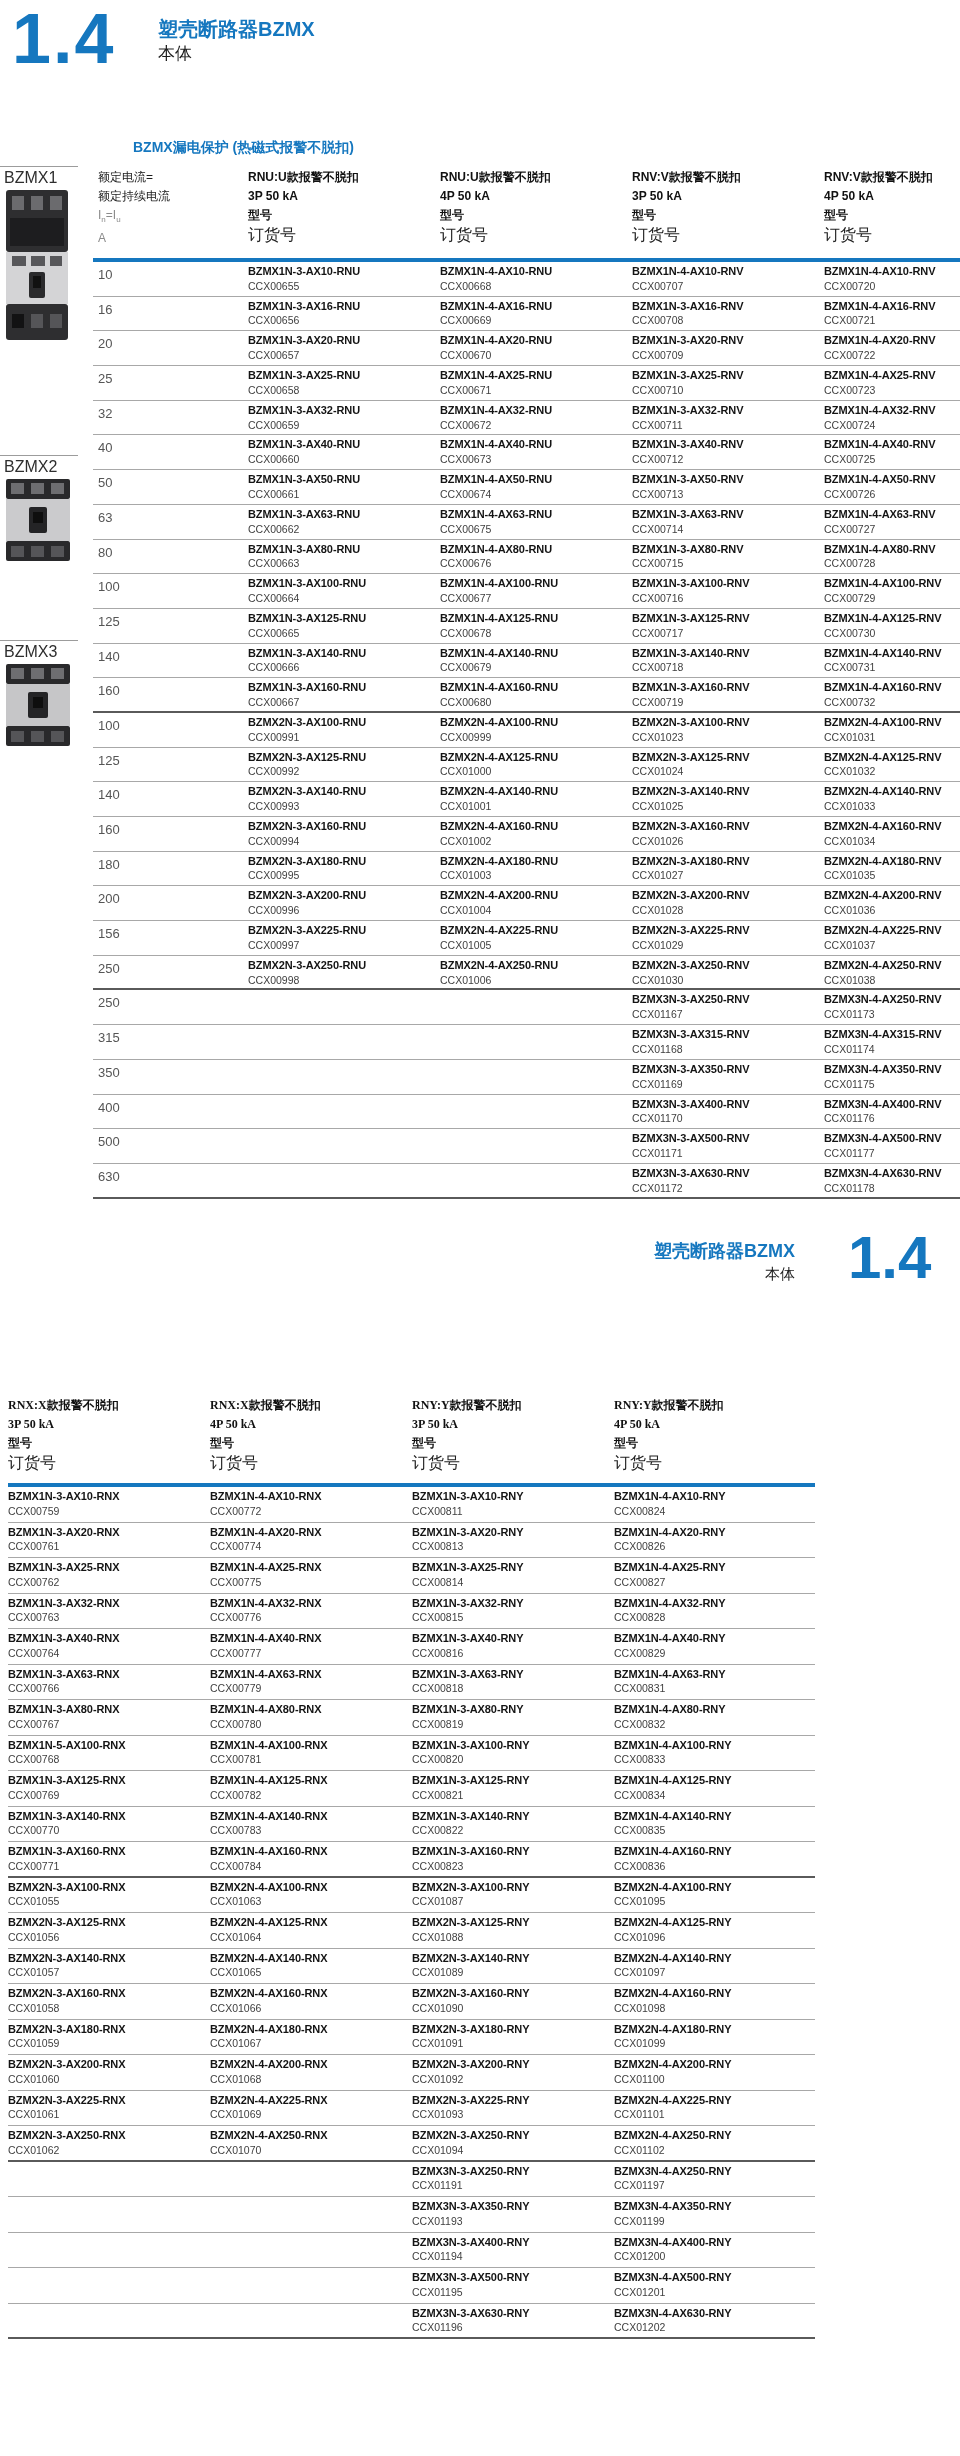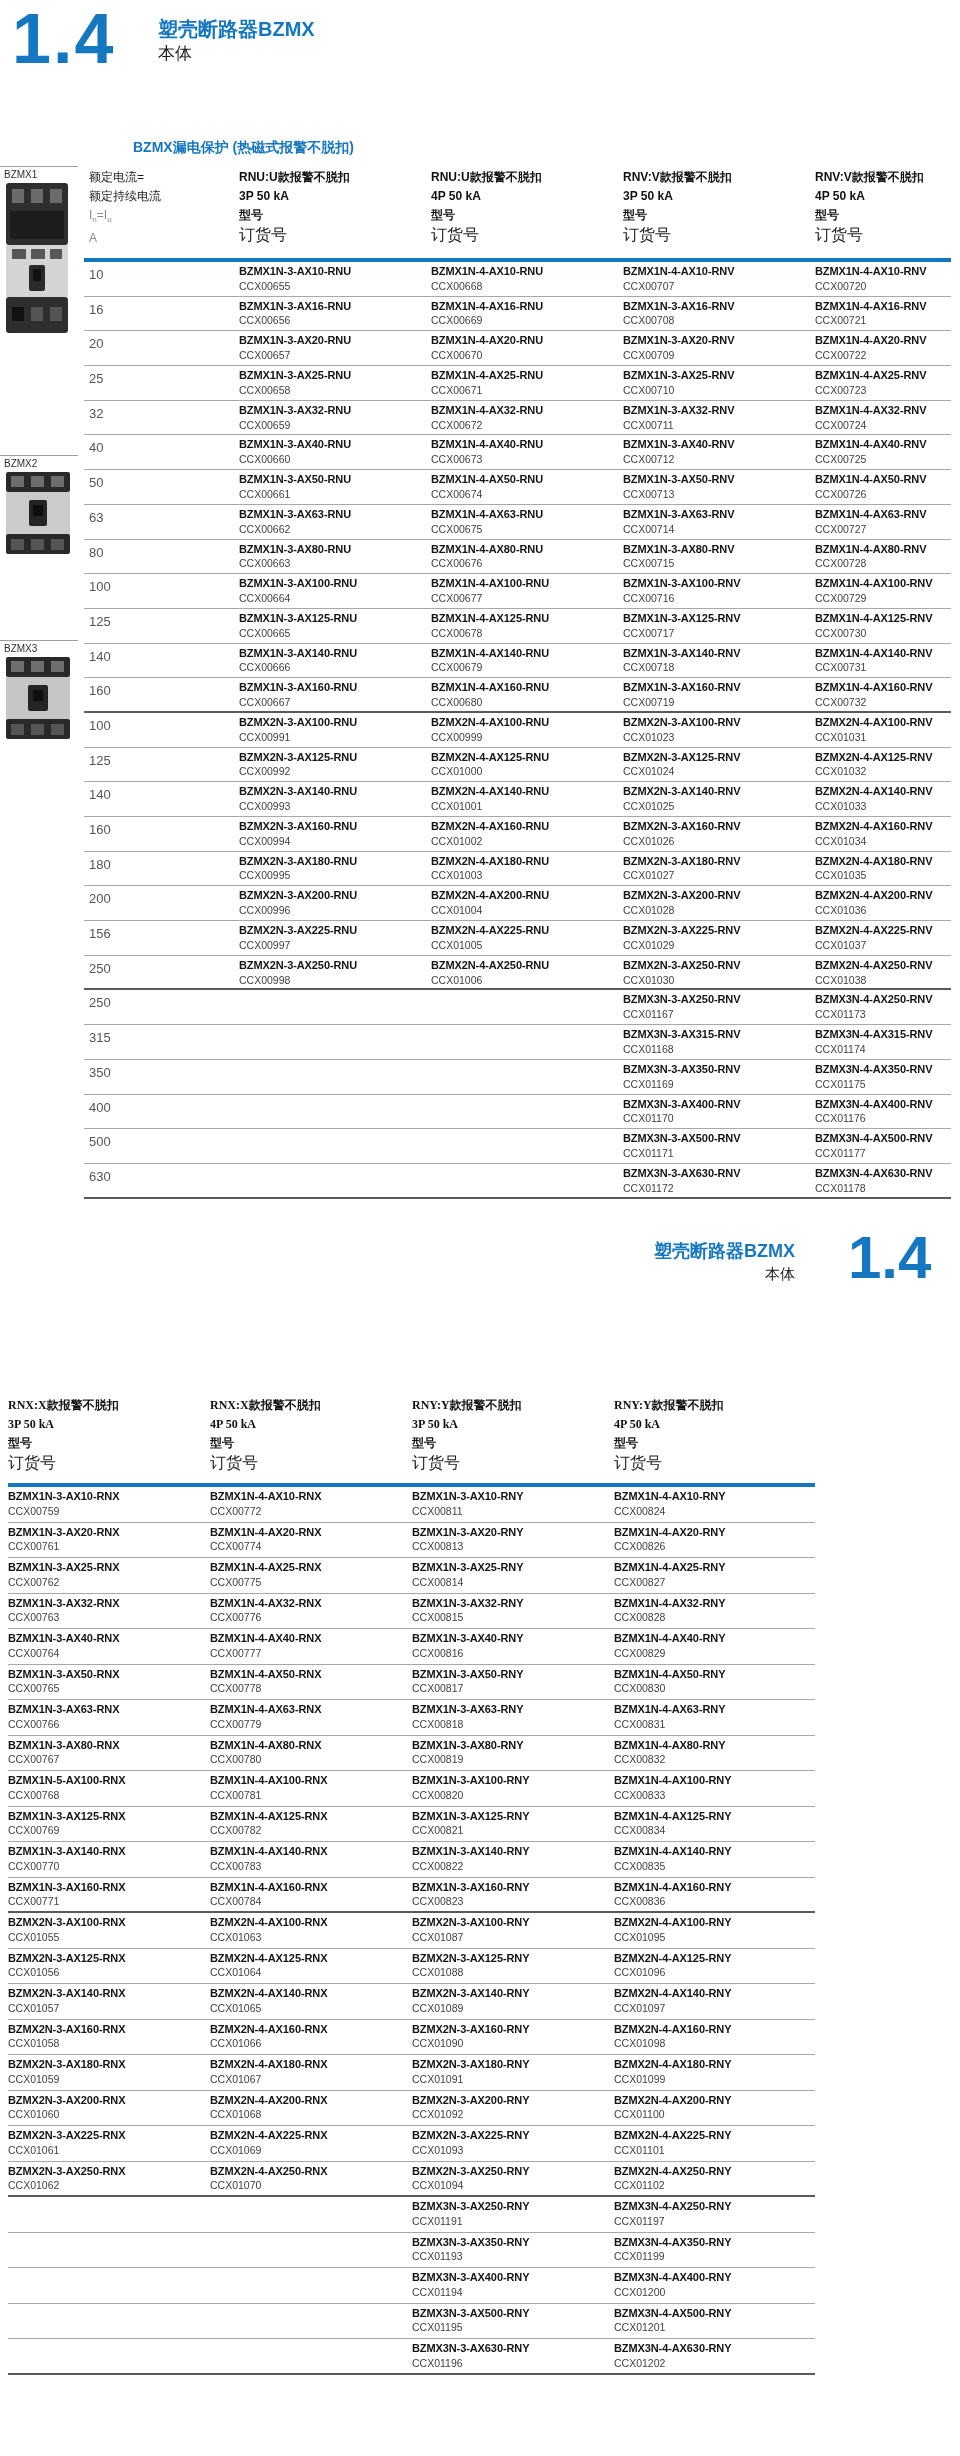--- a/index.html
+++ b/index.html
@@ -12,25 +12,25 @@
   .bignum{position:absolute;font-weight:bold;color:#1577bf;line-height:1;}
   #num-top{left:12px;top:4px;font-size:70px;letter-spacing:2px;}
   #title-top{position:absolute;left:158px;top:16px;}
   #title-top .t1{font-size:20px;font-weight:bold;color:#1577bf;line-height:1.3;}
   #title-top .t2{font-size:17px;color:#1c1c1c;line-height:1.4;}
   
   #sec1-title{position:absolute;left:133px;top:139px;font-size:14px;font-weight:bold;color:#1577bf;}
   
   .margin-group{position:absolute;left:0;width:80px;}
   .margin-rule{height:1px;background:#9c9c9c;width:78px;}
-  .margin-label{font-size:10px;color:#2e2e2e;padding:2px 0 3px 4px;}
+  .margin-label{font-size:16px;color:#2e2e2e;padding:2px 0 3px 4px;}
   .photo{display:block;margin-left:5px;}
   
   .ctable{position:absolute;}
-  #table1{left:84px;top:168px;width:867px;}
+  #table1{left:93px;top:168px;width:867px;}
   #table2{left:8px;top:1396px;width:807px;}
   .grid1{display:grid;grid-template-columns:155px 192px 192px 192px 1fr;}
   .grid2{display:grid;grid-template-columns:202px 202px 202px 1fr;}
   .thead{border-bottom:4px solid #1577bf;box-sizing:border-box;}
   #table1 .thead{height:94px;}
   #table2 .thead{height:91px;font-family:Liberation Serif, serif;}
   .hcol{line-height:19px;}
   .hcol .h1,.hcol .h2,.hcol .h3{font-size:12px;font-weight:bold;color:#111;}
   .hcol .h4{font-size:16px;font-weight:normal;color:#222;}
   .curhead{padding-left:5px;line-height:19px;font-size:12px;color:#1c1c1c;}
@@ -750,38 +750,20 @@
           <div class="model">BZMX1N-3-AX40-RNY</div>
           <div class="code">CCX00816</div>
         </div>
         <div class="cell">
           <div class="model">BZMX1N-4-AX40-RNY</div>
           <div class="code">CCX00829</div>
         </div>
       </div>
       <div class="trow grid2">
         <div class="cell">
-          <div class="model">BZMX1N-3-AX50-RNX</div>
-          <div class="code">CCX00765</div>
-        </div>
-        <div class="cell">
-          <div class="model">BZMX1N-4-AX50-RNX</div>
-          <div class="code">CCX00778</div>
-        </div>
-        <div class="cell">
-          <div class="model">BZMX1N-3-AX50-RNY</div>
-          <div class="code">CCX00817</div>
-        </div>
-        <div class="cell">
-          <div class="model">BZMX1N-4-AX50-RNY</div>
-          <div class="code">CCX00830</div>
-        </div>
-      </div>
-      <div class="trow grid2">
-        <div class="cell">
           <div class="model">BZMX1N-3-AX63-RNX</div>
           <div class="code">CCX00766</div>
         </div>
         <div class="cell">
           <div class="model">BZMX1N-4-AX63-RNX</div>
           <div class="code">CCX00779</div>
         </div>
         <div class="cell">
           <div class="model">BZMX1N-3-AX63-RNY</div>
           <div class="code">CCX00818</div>

